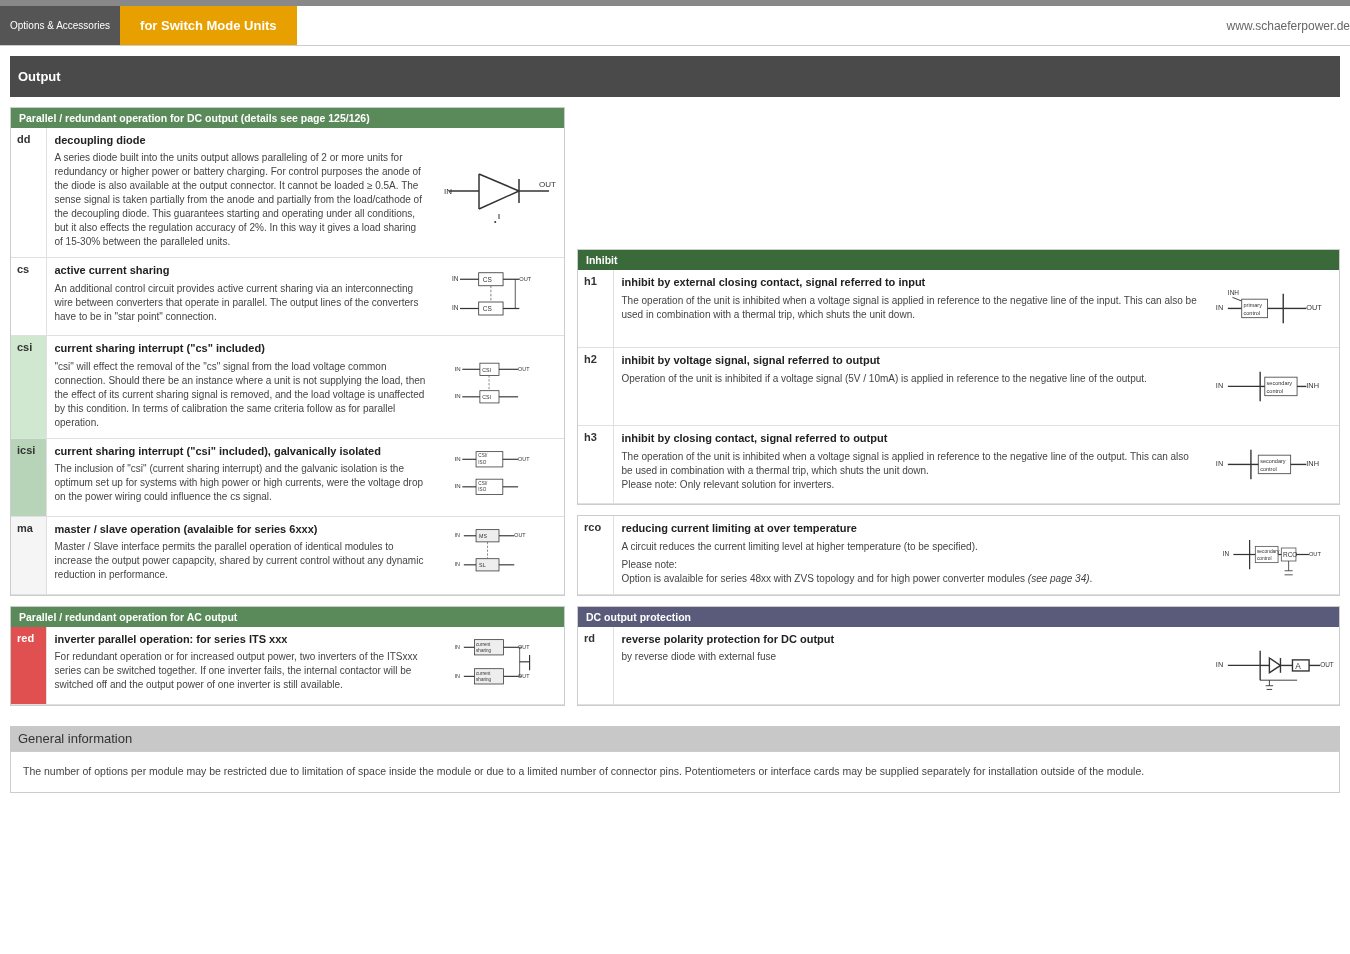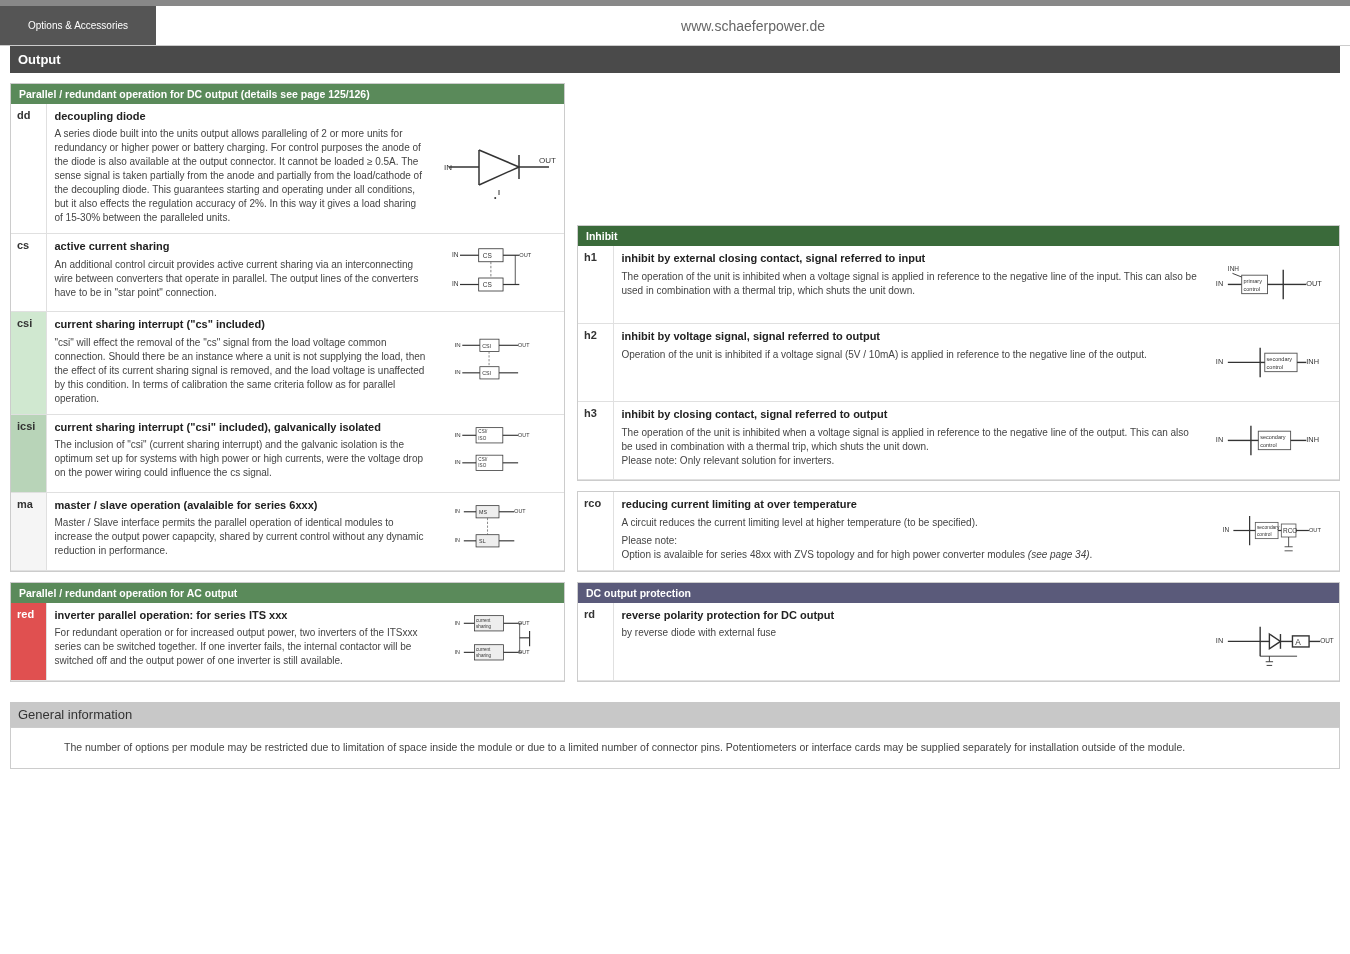--- a/index.html
+++ b/index.html
@@ -24,41 +24,41 @@
     }
     .header-left {
       display: flex;
       align-items: center;
       height: 100%;
     }
     .header-options {
       background: #555;
       color: #fff;
       font-size: 10px;
-      padding: 0 28px;
+      padding: 0 10px;
       height: 100%;
       display: flex;
       align-items: center;
       white-space: nowrap;
     }
     .header-title {
       background: #e8a000;
       color: #fff;
       font-size: 13px;
       font-weight: bold;
       padding: 0 20px;
       height: 100%;
       display: flex;
       align-items: center;
     }
     .header-url {
       flex: 1;
-      text-align: center;
+      text-align: right;
       color: #666;
-      font-size: 14px;
+      font-size: 12px;
     }
     .header-top-bar {
       background: #888;
       height: 6px;
       width: 100%;
     }
 
     
     .main-content {
       display: flex;
@@ -180,47 +180,47 @@
       font-size: 10.5px;
       color: #444;
       line-height: 1.5;
     }
 
     .output-section-header {
       background: #4a4a4a;
       color: #fff;
       font-size: 13px;
       font-weight: bold;
-      padding: 6px 8px;
-      margin: 0 10px 0 10px;
+      padding: 13px 8px;
+      margin: 10px 10px 0 10px;
     }
 
     .general-info-header {
       background: #c8c8c8;
       color: #333;
       font-size: 13px;
       font-weight: normal;
       padding: 5px 8px;
       margin: 10px 10px 0 10px;
     }
 
     .full-width-section {
       margin: 0 10px;
       border: 1px solid #ccc;
-      padding-left: 41px;
     }
   </style>
 </head>
 <body>
 
 <div class="header-top-bar"></div>
 
 <div class="header">
   <div class="header-left">
     <div class="header-options">Options &amp; Accessories</div>
+    <div class="header-title">for Switch Mode Units</div>
   </div>
   <div class="header-url">www.schaeferpower.de</div>
 </div>
 
 <div class="output-section-header">Output</div>
 
 <div class="main-content">
 
   <div class="left-col">
 

